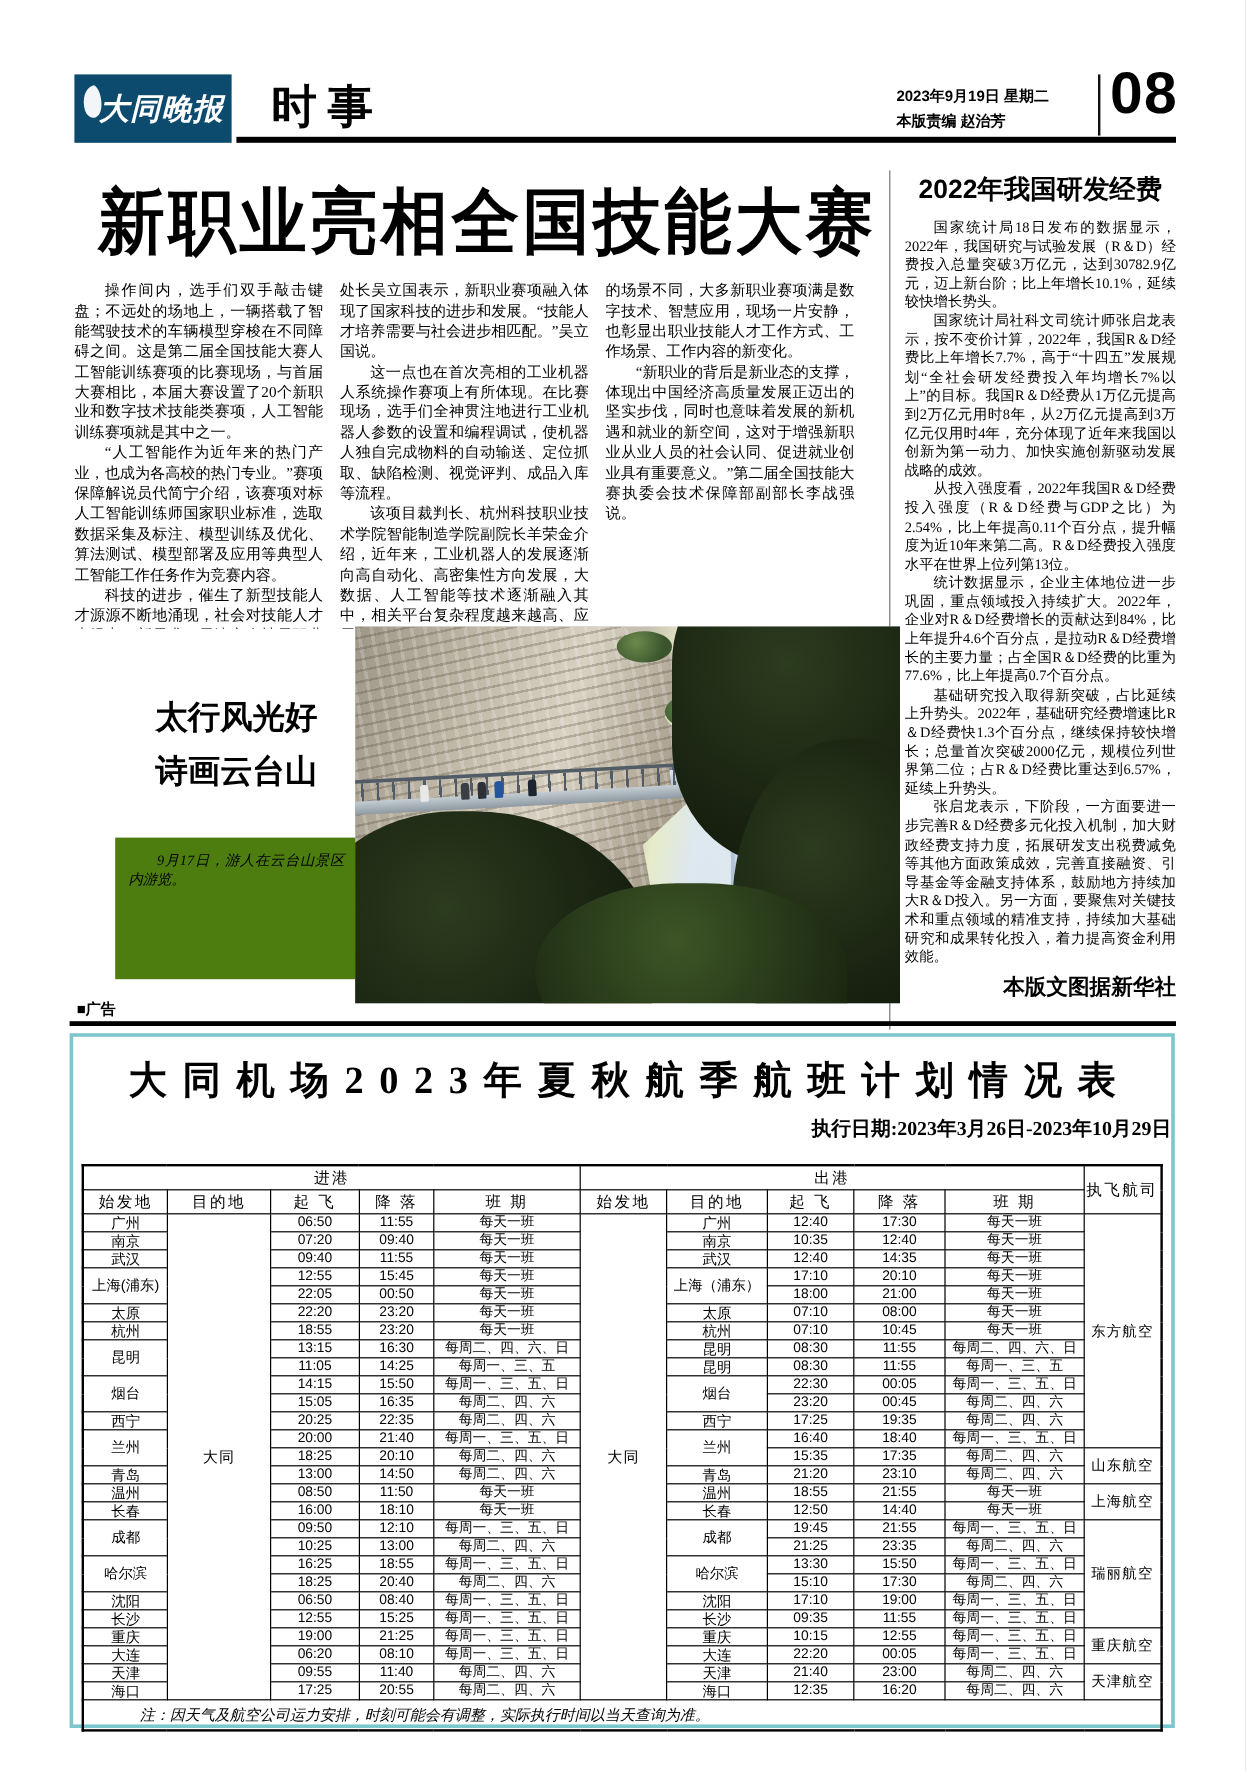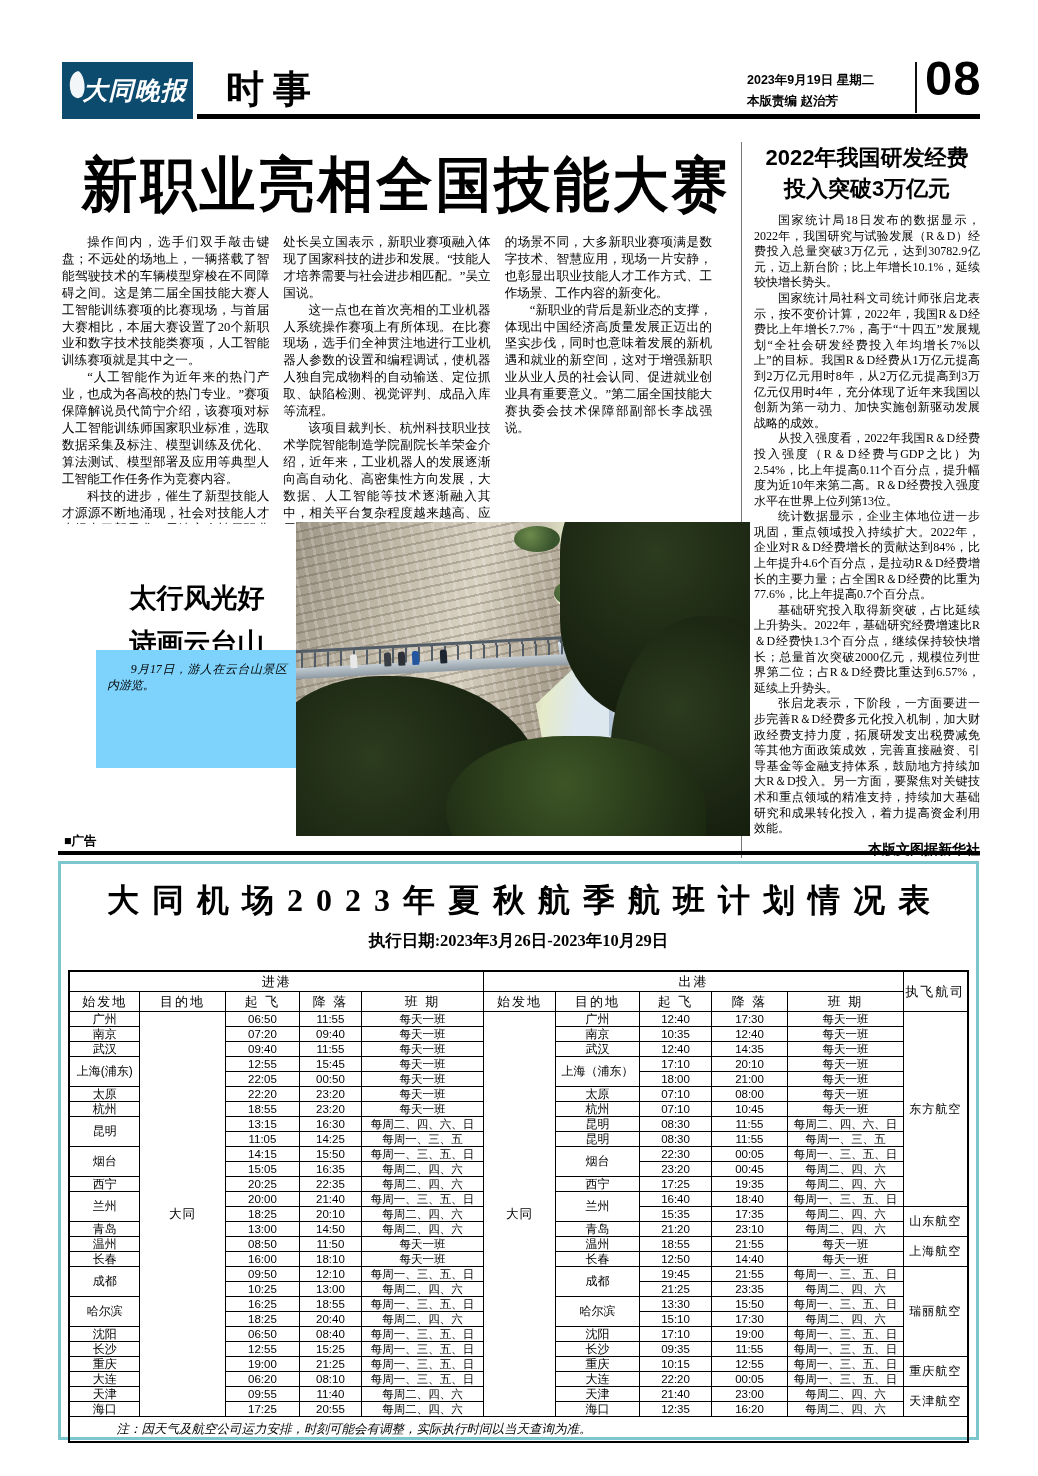--- a/index.html
+++ b/index.html
@@ -21,21 +21,21 @@
             letter-spacing:3px;white-space:nowrap;transform:scaleY(1.06);transform-origin:top;}
   .cols{position:absolute;left:62px;top:234px;width:650px;height:290px;display:flex;gap:14px;overflow:hidden;}
   .col{flex:1;text-align:justify;font-size:12.6px;line-height:16.9px;font-family:"Liberation Serif",serif;}
   .col p,.side-body p,.caption-box p{margin:0;}
   .ind{text-indent:2em;}
   
   .divider-v{position:absolute;left:741px;top:142px;width:1px;height:716px;background:#777;}
   .side{position:absolute;left:754px;top:142px;width:226px;height:716px;overflow:hidden;}
   .side-title{font-size:22px;font-weight:bold;text-align:center;line-height:31px;}
   .side-body{margin-top:9px;font-size:12px;line-height:15.6px;text-align:justify;font-family:"Liberation Serif",serif;}
-  .byline{text-align:right;font-size:14px;font-weight:bold;margin-top:4px;font-family:"Liberation Serif",serif;}
+  .byline{text-align:right;font-size:18px;font-weight:bold;margin-top:4px;font-family:"Liberation Serif",serif;}
   
   .caption-title{position:absolute;left:96px;top:576px;width:202px;text-align:center;
                  font-size:27px;font-weight:bold;line-height:45px;}
   .caption-box{position:absolute;left:96px;top:650px;width:202px;height:118px;box-sizing:border-box;
                padding:11px 11px;text-align:justify;font-family:"Liberation Serif",serif;font-style:italic;
                font-size:11.9px;line-height:16.2px;}
   .photo{position:absolute;left:296px;top:522px;width:454px;height:314px;overflow:hidden;
          background:linear-gradient(100deg,#b5ae9f 0%,#c8c1b1 48%,#e6ebc9 55%,#dce7ef 62%,#a9bfd3 100%);}
   .ph-sky{position:absolute;right:0;top:0;width:40%;height:100%;
           background:linear-gradient(to right,rgba(236,242,238,0) 0%,#e3ecf2 35%,#b7cadc 75%,#93adc4 100%);}
@@ -63,21 +63,21 @@
   .f-bc{left:150px;bottom:-60px;width:260px;height:160px;border-radius:50% 50% 40% 60%;
         background:radial-gradient(circle at 45% 30%,#3d5526 0%,#243417 60%,#15200c 100%);}
   .f-tr{right:-50px;top:-60px;width:240px;height:260px;border-radius:40% 60% 55% 45%;}
   .f-r{right:-30px;bottom:-40px;width:170px;height:260px;border-radius:60% 40% 50% 50%;}
   
   .ad-label{position:absolute;left:64px;top:833px;font-size:12.5px;font-weight:bold;}
   .ad-rule{position:absolute;left:58px;top:851px;width:922px;height:4px;background:#000;}
   .ad-box{position:absolute;left:58px;top:861px;width:921px;height:579px;box-sizing:border-box;background:#fff;}
   .ad-title{margin-top:15px;text-align:center;font-family:"Liberation Serif",serif;font-weight:bold;
             font-size:32px;letter-spacing:13px;text-indent:13px;}
-  .ad-sub{margin-top:7px;text-align:center;font-weight:bold;font-size:16.5px;font-family:"Liberation Serif",serif;}
+  .ad-sub{margin-top:7px;text-align:right;font-weight:bold;font-size:16.5px;font-family:"Liberation Serif",serif;}
   #flight-table{border-collapse:collapse;width:898px;margin:18px auto 0;table-layout:fixed;border:2px solid #000;}
   #flight-table th,#flight-table td{border:1px solid #000;text-align:center;padding:0 1px;font-weight:normal;overflow:hidden;}
   #flight-table th{height:19px;font-size:13px;letter-spacing:2px;}
   #flight-table td{height:14px;font-size:11.5px;line-height:13px;}
   #flight-table td.city{font-size:12px;}
   #flight-table td.hub{font-size:12.5px;letter-spacing:1px;}
   #flight-table td.al{font-size:12px;letter-spacing:1px;}
   #flight-table td.note{text-align:left;padding:3px 6px 3px 46px;height:18px;font-size:12.5px;
             font-family:"Liberation Serif",serif;font-style:italic;}
 </style>
@@ -114,38 +114,37 @@
     <div class="col">
         <p class="">的场景不同，大多新职业赛项满是数字技术、智慧应用，现场一片安静，也彰显出职业技能人才工作方式、工作场景、工作内容的新变化。</p>
         <p class="ind">“新职业的背后是新业态的支撑，体现出中国经济高质量发展正迈出的坚实步伐，同时也意味着发展的新机遇和就业的新空间，这对于增强新职业从业人员的社会认同、促进就业创业具有重要意义。”第二届全国技能大赛执委会技术保障部副部长李战强说。</p>
       </div>
   </div>
 
   <div class="divider-v"></div>
   <div class="side">
     <div class="side-title">
       <div>2022年我国研发经费</div>
-      <div>投入突破3万亿元</div>
     </div>
     <div class="side-body">
         <p class="ind">国家统计局18日发布的数据显示，2022年，我国研究与试验发展（R＆D）经费投入总量突破3万亿元，达到30782.9亿元，迈上新台阶；比上年增长10.1%，延续较快增长势头。</p>
         <p class="ind">国家统计局社科文司统计师张启龙表示，按不变价计算，2022年，我国R＆D经费比上年增长7.7%，高于“十四五”发展规划“全社会研发经费投入年均增长7%以上”的目标。我国R＆D经费从1万亿元提高到2万亿元用时8年，从2万亿元提高到3万亿元仅用时4年，充分体现了近年来我国以创新为第一动力、加快实施创新驱动发展战略的成效。</p>
         <p class="ind">从投入强度看，2022年我国R＆D经费投入强度（R＆D经费与GDP之比）为2.54%，比上年提高0.11个百分点，提升幅度为近10年来第二高。R＆D经费投入强度水平在世界上位列第13位。</p>
         <p class="ind">统计数据显示，企业主体地位进一步巩固，重点领域投入持续扩大。2022年，企业对R＆D经费增长的贡献达到84%，比上年提升4.6个百分点，是拉动R＆D经费增长的主要力量；占全国R＆D经费的比重为77.6%，比上年提高0.7个百分点。</p>
         <p class="ind">基础研究投入取得新突破，占比延续上升势头。2022年，基础研究经费增速比R＆D经费快1.3个百分点，继续保持较快增长；总量首次突破2000亿元，规模位列世界第二位；占R＆D经费比重达到6.57%，延续上升势头。</p>
         <p class="ind">张启龙表示，下阶段，一方面要进一步完善R＆D经费多元化投入机制，加大财政经费支持力度，拓展研发支出税费减免等其他方面政策成效，完善直接融资、引导基金等金融支持体系，鼓励地方持续加大R＆D投入。另一方面，要聚焦对关键技术和重点领域的精准支持，持续加大基础研究和成果转化投入，着力提高资金利用效能。</p>
       </div>
     <div class="byline">本版文图据新华社</div>
   </div>
 
   <div class="caption-title">
     <div>太行风光好</div>
     <div>诗画云台山</div>
   </div>
-  <div class="caption-box" style="background: #7dd3fc;">
+  <div class="caption-box" style="background: #4d7c0f; margin-top: 48px;">
       <p class="ind">9月17日，游人在云台山景区内游览。</p>
     </div>
 
   <div class="photo">
     <div class="ph-sky"></div>
     <div class="ph-farcliff"></div>
     <div class="ph-cliff"></div>
     <div class="bush" style="left:218px;top:4px;width:46px;height:26px;"></div>
     <div class="bush" style="left:258px;top:56px;width:54px;height:30px;"></div>
     <div class="bush" style="left:296px;top:92px;width:44px;height:26px;"></div>

